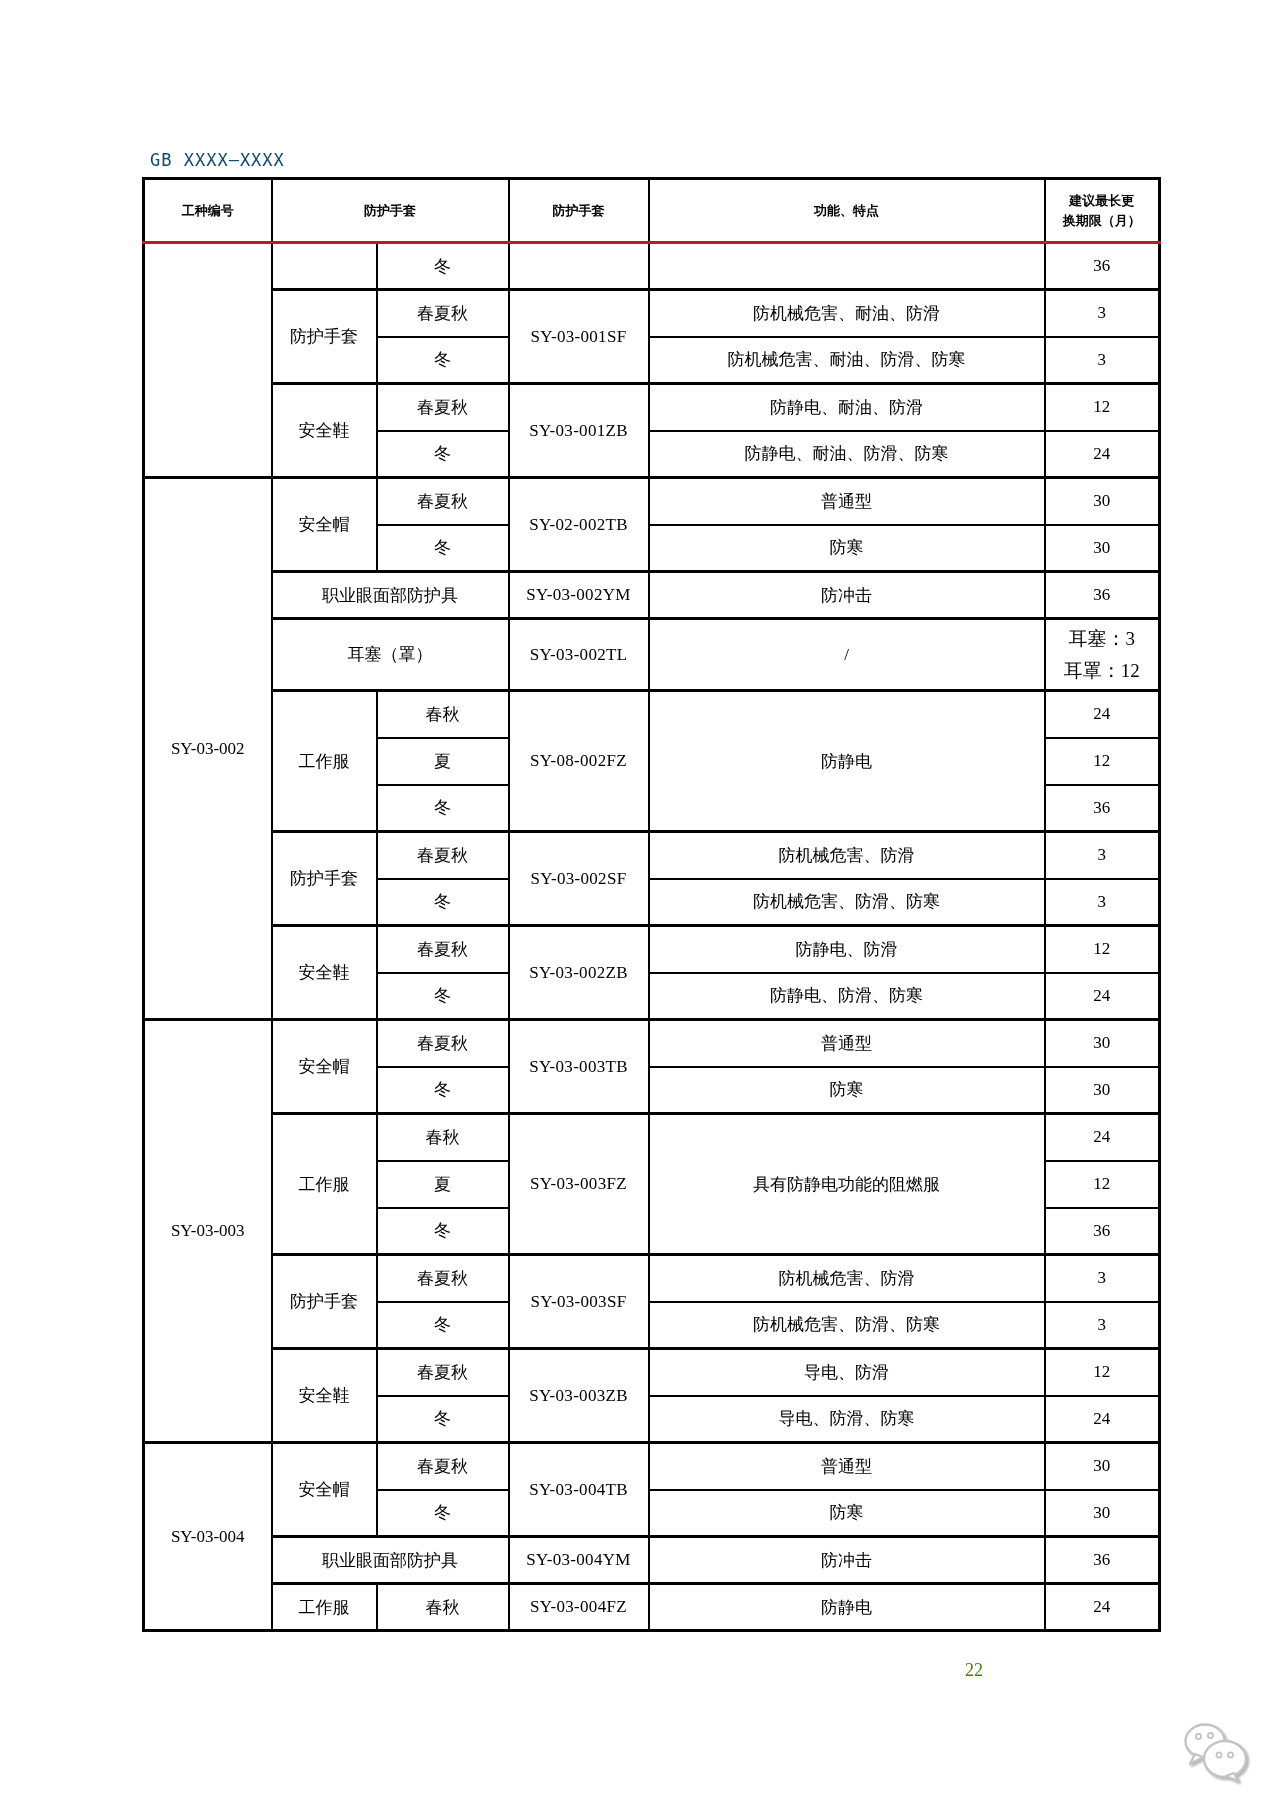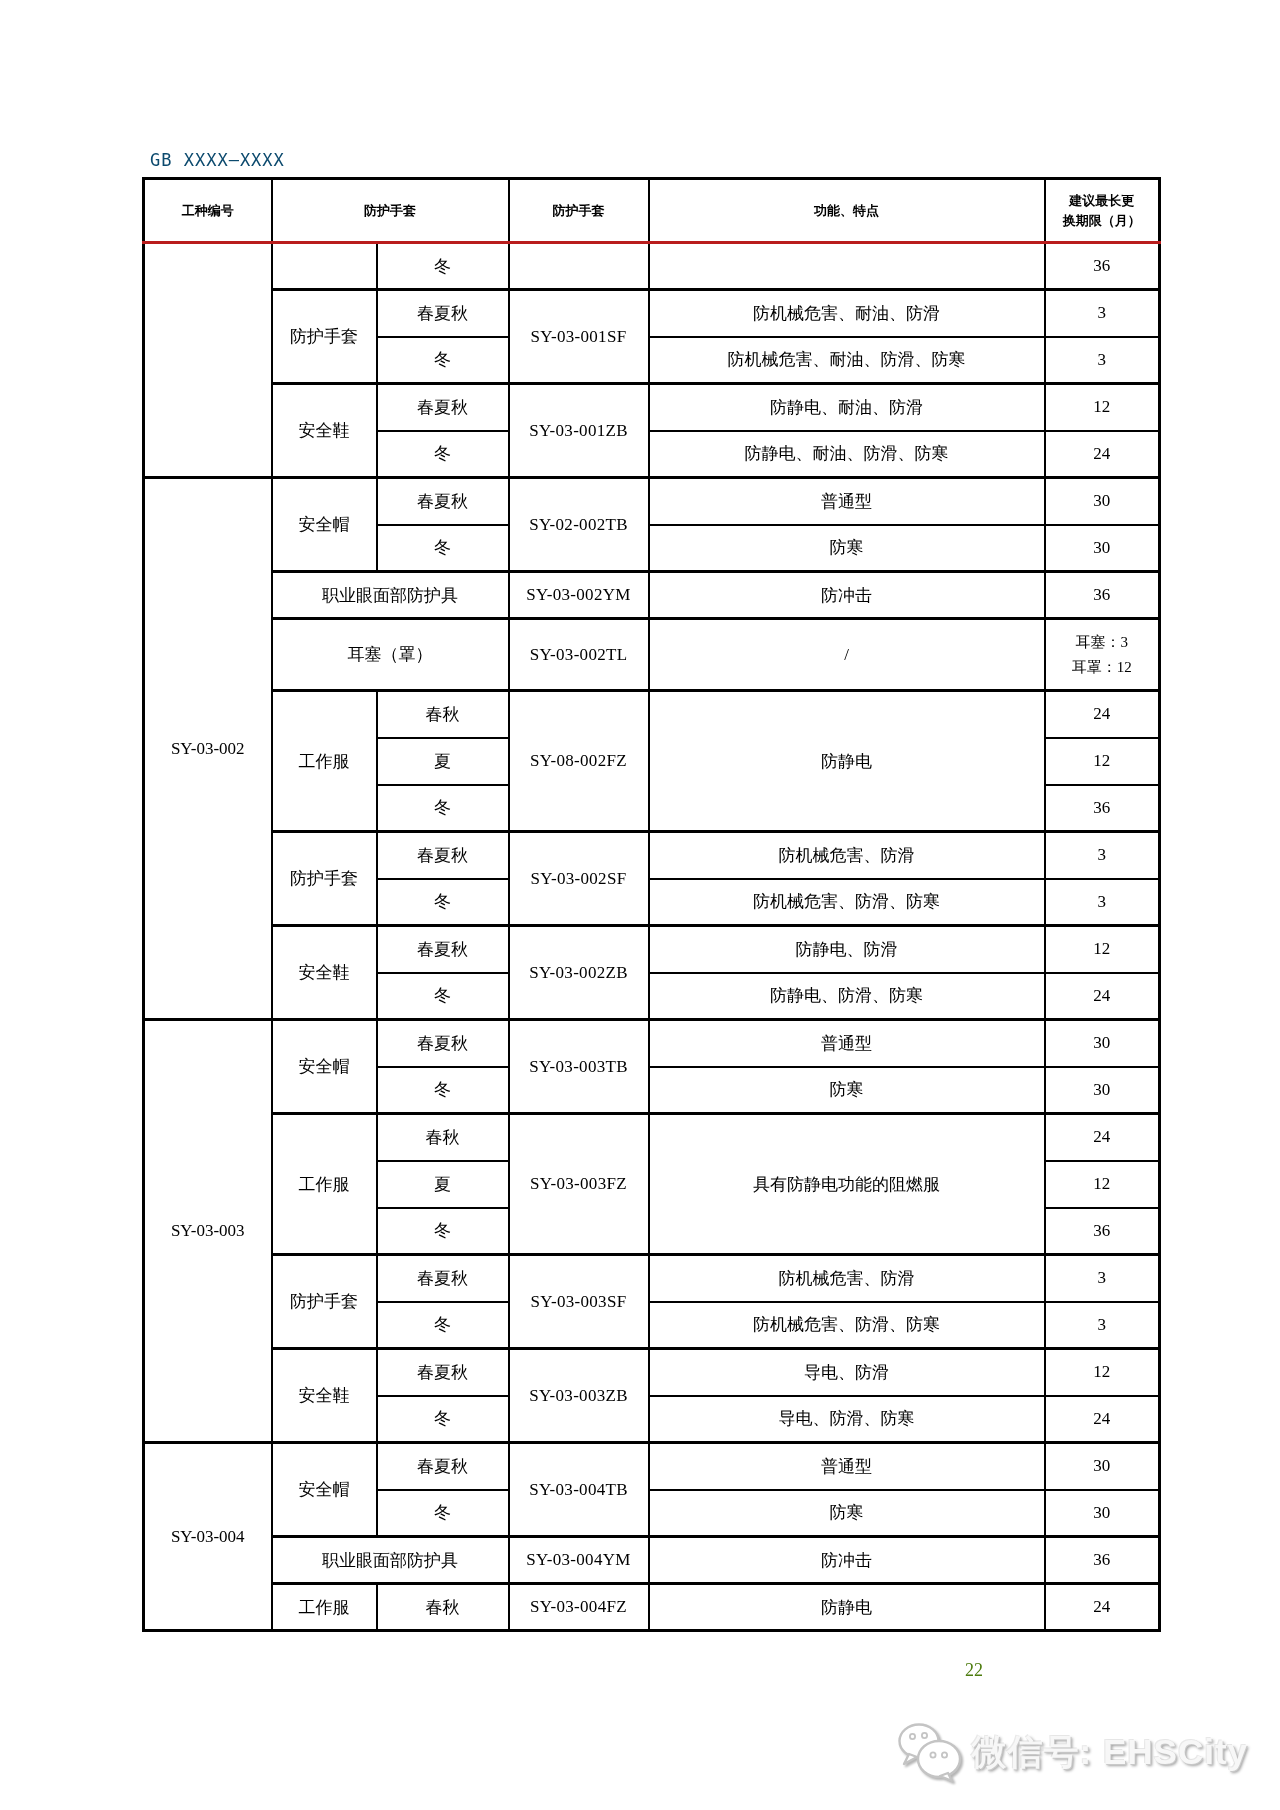--- a/index.html
+++ b/index.html
@@ -29,21 +29,21 @@
     font-family:"Liberation Sans","DejaVu Sans",sans-serif;
     font-size:13px; line-height:1.5;
   }
   table.ppe tr { height:47px; }
   table.ppe tr.tall { height:72px; }
   tr.g-start td { border-top:3px solid #000; }
   tr.s-start td { border-top:3px solid #000; }
   td.c-feat { text-align:left; padding-left:11px; }
   td.c-code { font-size:16px; letter-spacing:0.3px; }
   td.c-period { font-size:16px; }
-  .period-lines div { line-height:1.65; font-size:15px; }
+  .period-lines div { line-height:1.65; font-size:19px; }
   .page-number {
     position:absolute; left:965px; top:1660px;
     font-size:18px; color:#4d7c0f;
   }
   .watermark {
     position:absolute; right:32px; top:1722px;
     display:flex; align-items:center; gap:10px;
   }
   .wm-icon { filter: drop-shadow(2px 2px 1px #b5b5b5); }
   .wm-text {
@@ -272,14 +272,13 @@
       <ellipse cx="43" cy="37" rx="21" ry="18"></ellipse>
       <path d="M52 51 L56 59 L44 54 Z"></path>
     </g>
     <g fill="#ffffff" stroke="#c4c4c4" stroke-width="1.8">
       <circle cx="16.5" cy="14.5" r="2.6"></circle>
       <circle cx="28.5" cy="13.5" r="2.6"></circle>
       <circle cx="37" cy="33" r="2.6"></circle>
       <circle cx="48.5" cy="33" r="2.6"></circle>
     </g>
   </svg>
-  <span class="wm-text">微信号: EHSCity</span>
 </div>
 
 </body></html>

